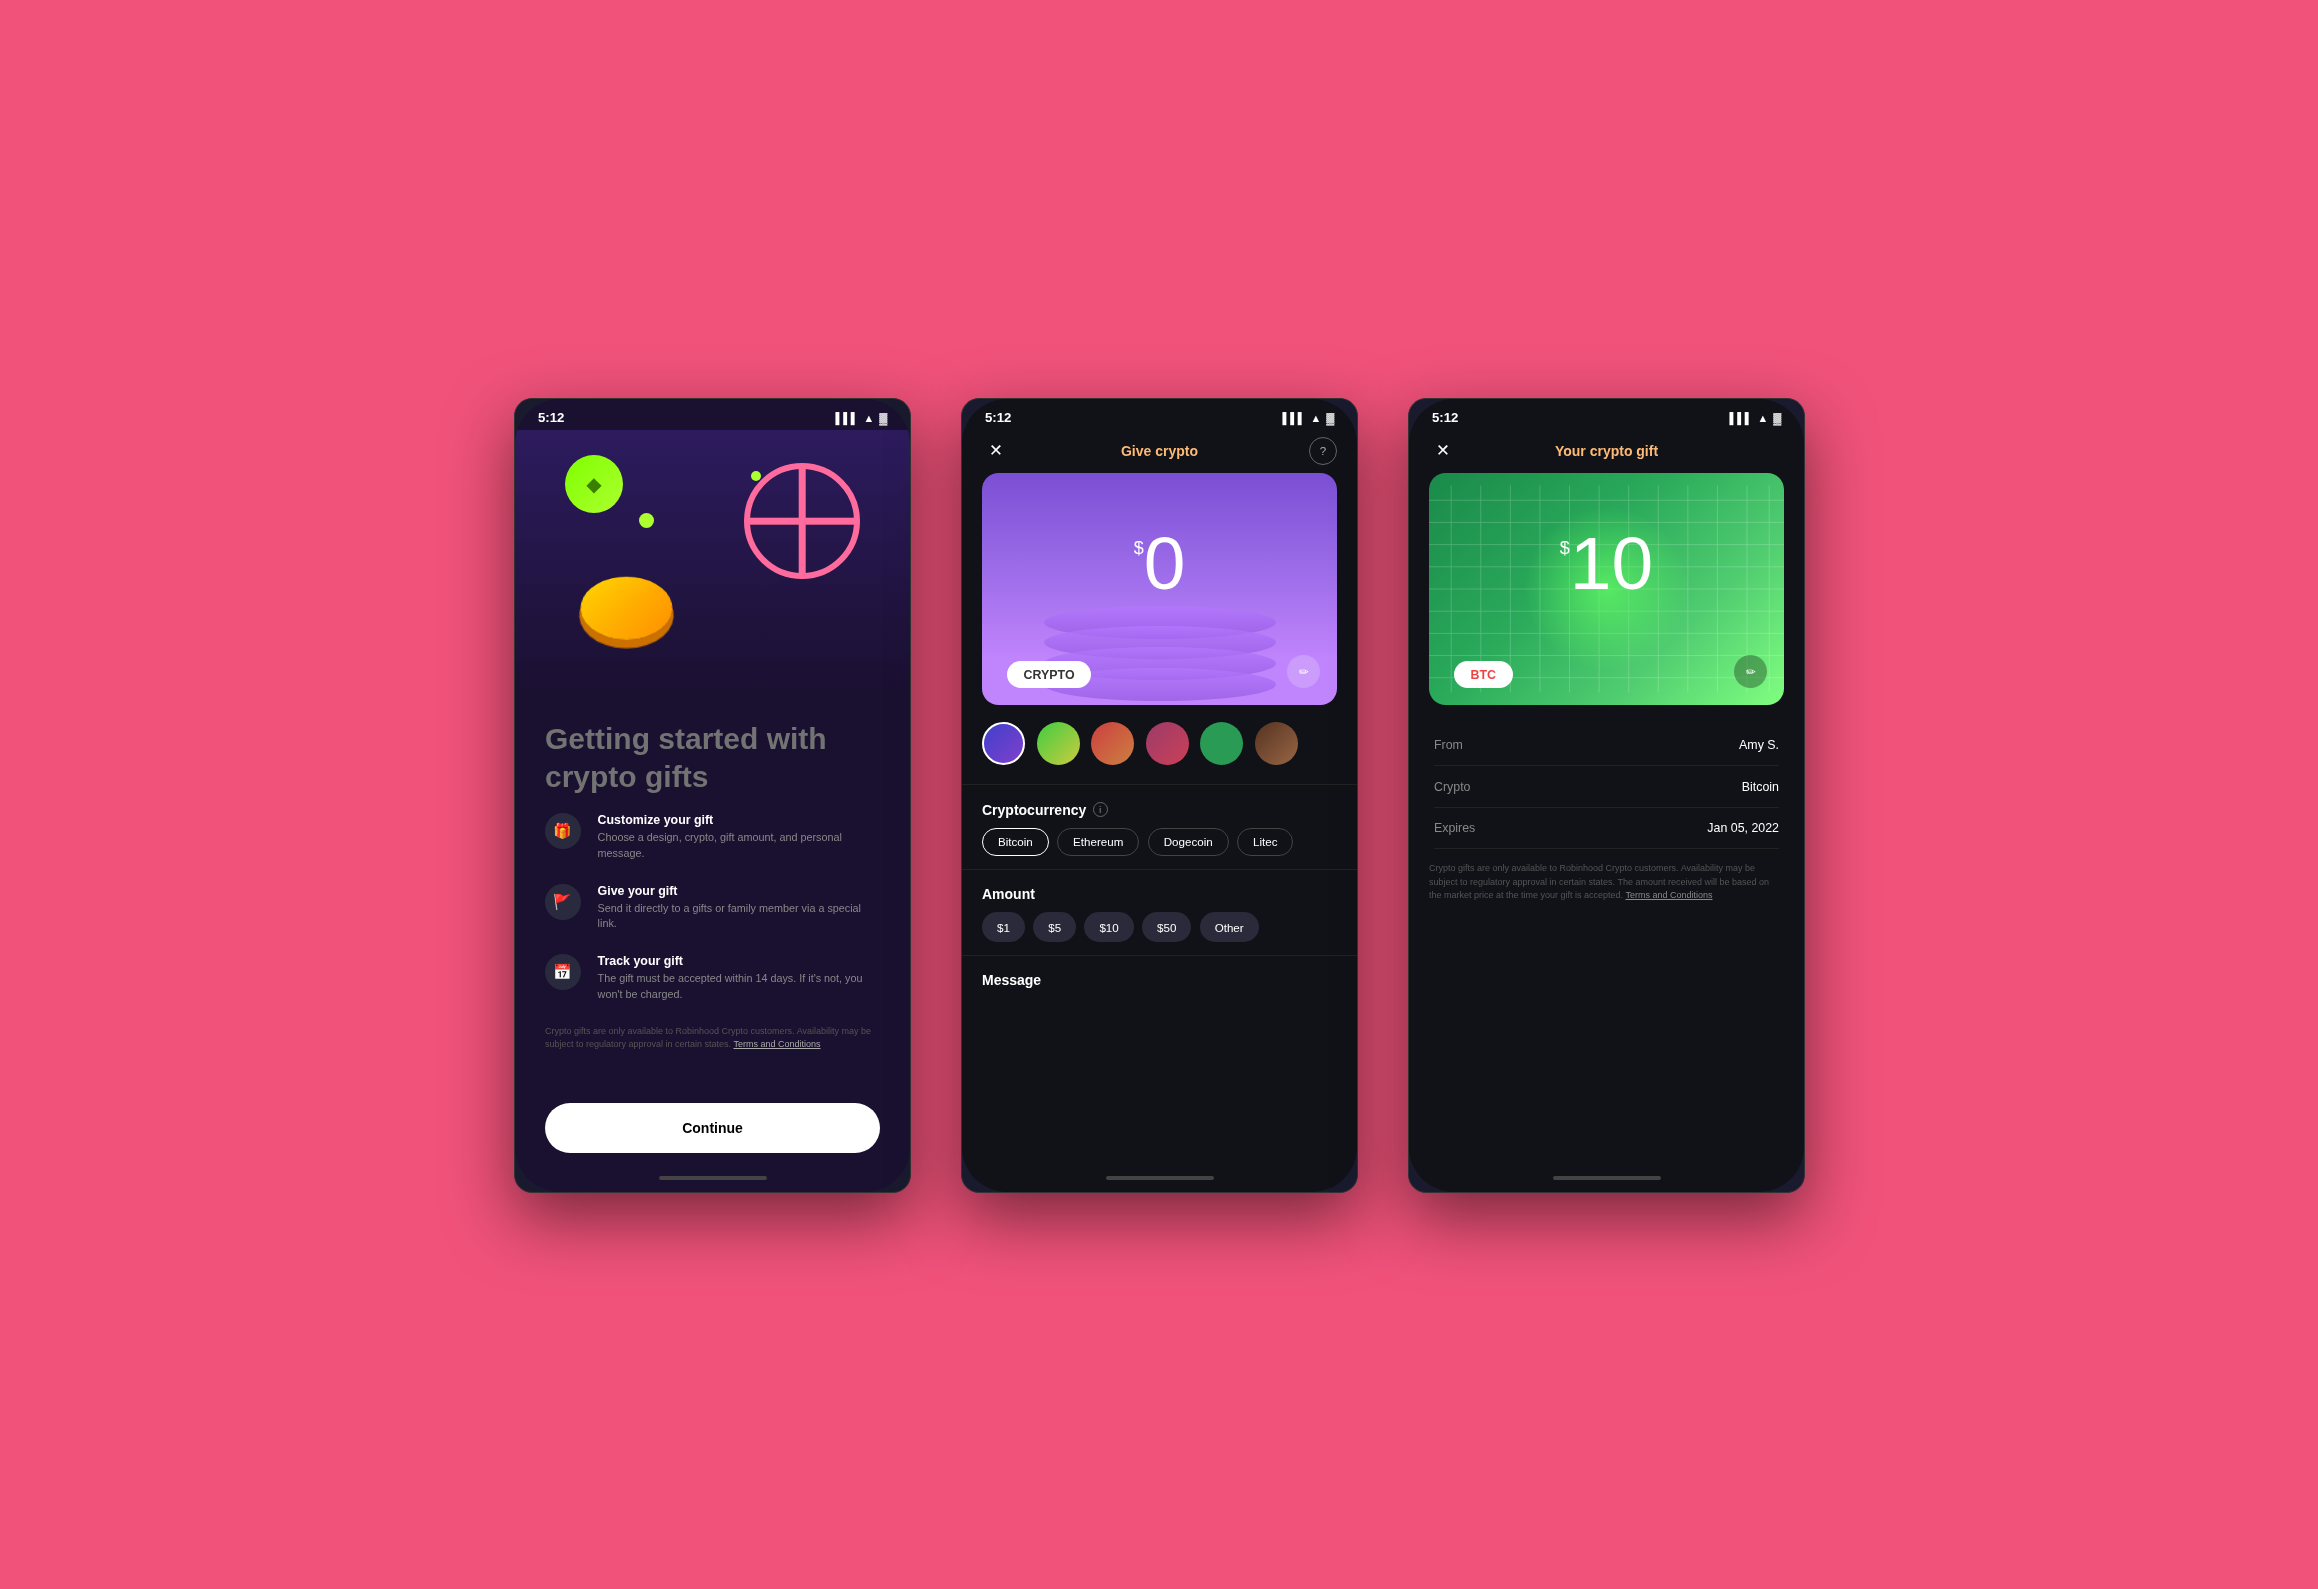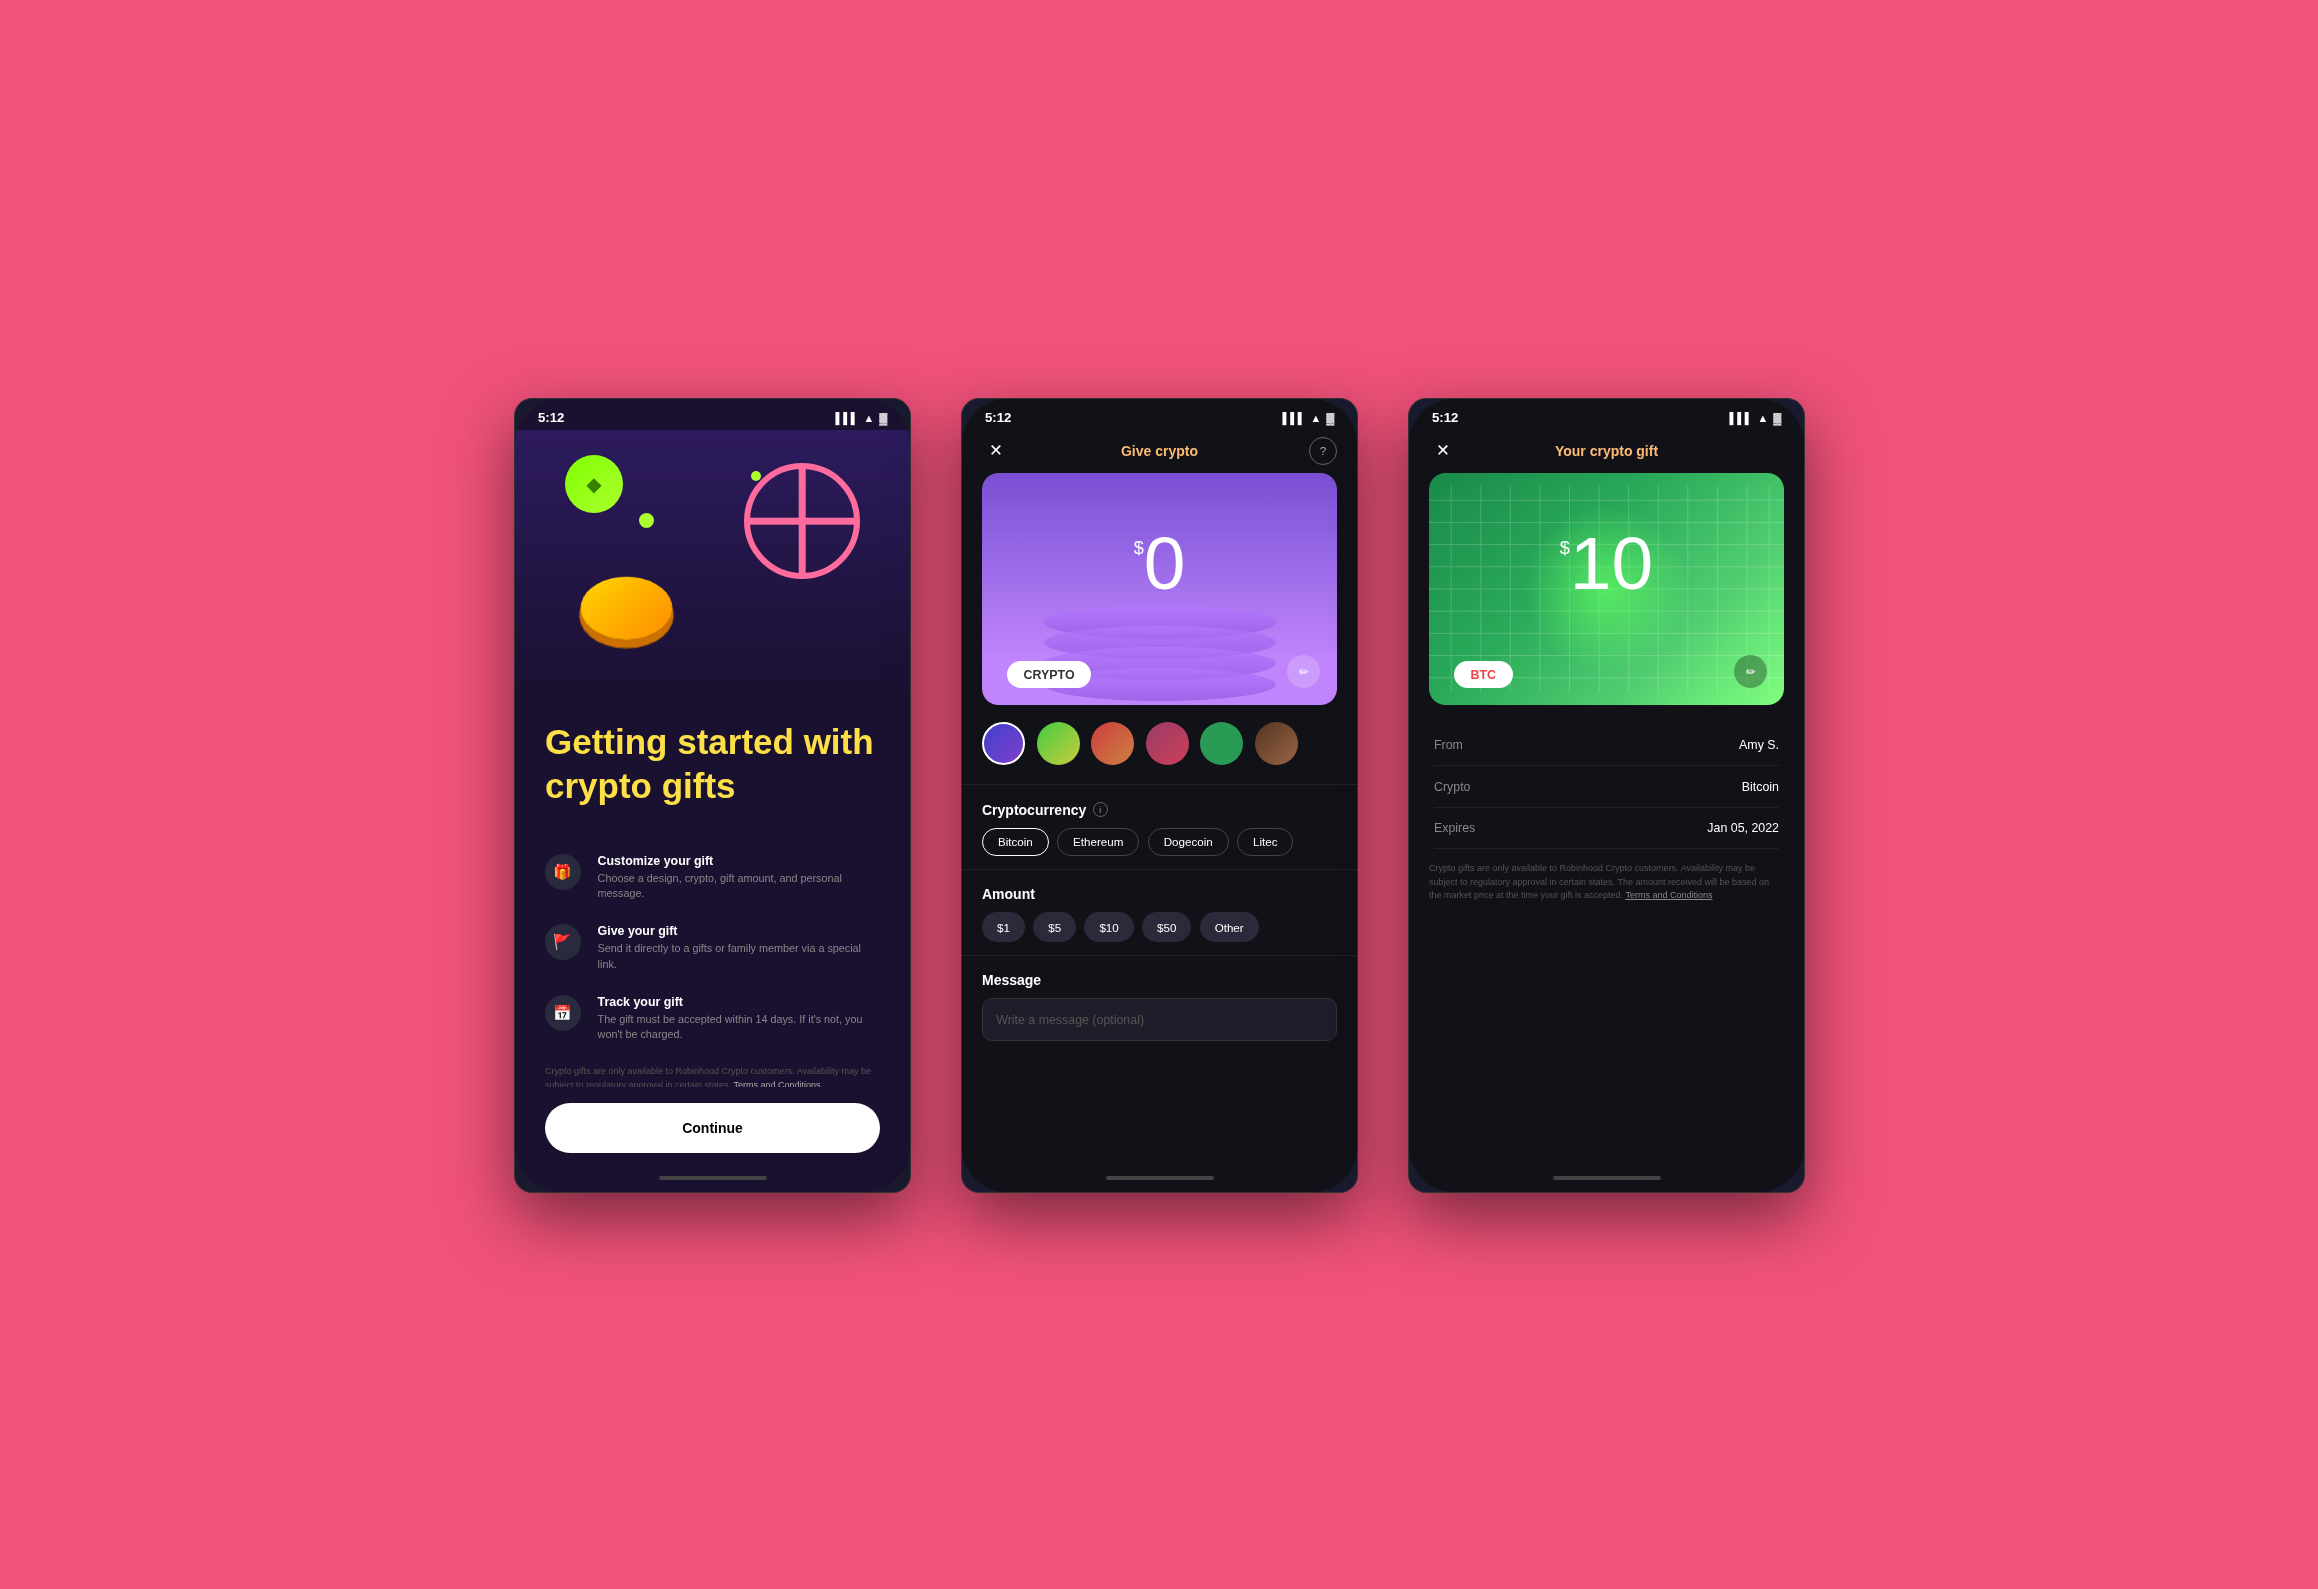--- a/index.html
+++ b/index.html
@@ -115,25 +115,25 @@
       width: 6.6px;
       background: #ff6b9d;
       transform: translateX(-50%);
     }
     .phone1-content {
       padding: 25px 30px;
       flex: 1;
       overflow: hidden;
     }
     .phone1-title {
-      font-size: 35px;
+      font-size: 30px;
       font-weight: 700;
-      color: #fde047;
+      color: #737373;
       line-height: 1.25;
-      margin-bottom: 46px;
+      margin-bottom: 18px;
     }
     .feature-item {
       display: flex;
       gap: 16.6px;
       margin-bottom: 23px;
       align-items: flex-start;
     }
     .feature-icon {
       width: 36px; height: 36px;
       background: #2a2a3e;
@@ -512,21 +512,20 @@
           <div class="amount-chip">Other</div>
         </div>
       </div>
 
       <div class="section-divider" style="margin-top:13.2px;"></div>
 
       <div class="form-section">
         <div class="form-label">
           <span>Message</span>
         </div>
-        <div class="message-input">Write a message (optional)</div>
       </div>
 
       <div class="home-indicator" style="margin-top: auto;"></div>
     </div>
   </div>
 
   <div class="phone phone3">
     <div class="phone-inner">
       <div class="status-bar">
         <span class="status-time">5:12</span>

